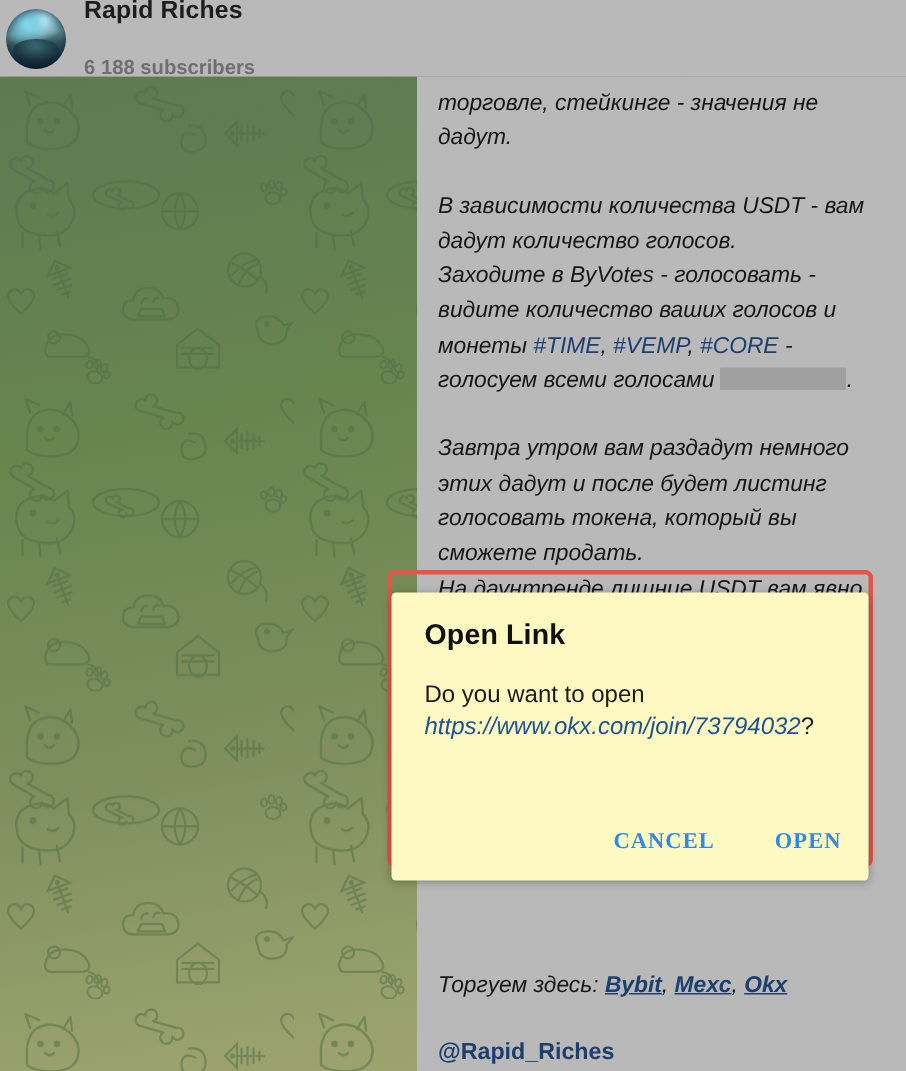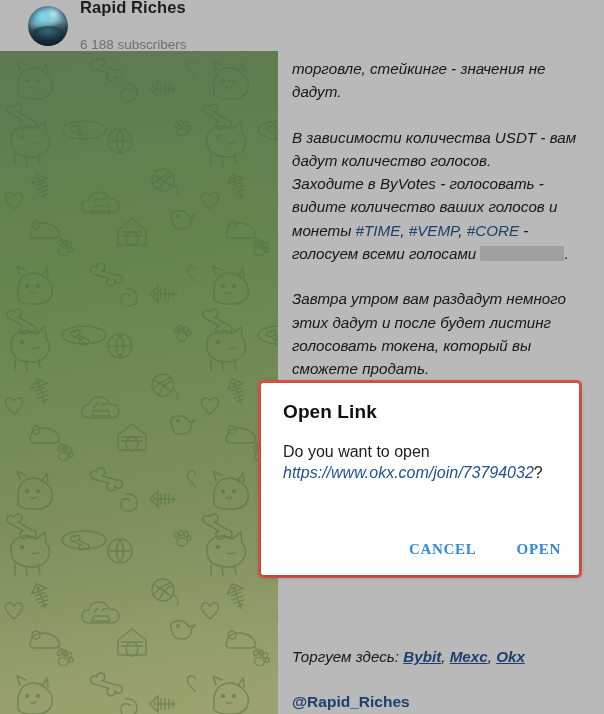--- a/index.html
+++ b/index.html
@@ -14,40 +14,40 @@
   #wallpaper {
     position: absolute; left: 0; top: 51px; width: 604px; height: 663px;
     background: linear-gradient(170deg, #5d7a52 0%, #67854f 32%, #7d8f5d 62%, #97a06c 85%, #a3a673 100%);
     overflow: hidden;
   }
   #wallpaper svg { position: absolute; left: 0; top: 0; }
 
   
   #header {
     position: absolute; left: 0; top: 0; width: 604px; height: 51px;
-    background: #b9b9b9; display: flex; align-items: center; padding-left: 28px;
+    background: #b9b9b9; display: flex; align-items: center; padding-left: 4px;
     z-index: 6;
   }
   #avatar {
     width: 40px; height: 40px; border-radius: 50%; flex: none;
     background:
       radial-gradient(circle at 36% 26%, #7fd4e8 0 6%, rgba(127,212,232,0) 40%),
       radial-gradient(circle at 62% 20%, #b9e8f0 0 4%, rgba(185,232,240,0) 32%),
       linear-gradient(175deg, #2b4a63 0%, #3c6e84 22%, #5d8d96 40%, #30525f 58%, #16303f 82%, #0d2230 100%);
     box-shadow: inset 0 0 6px rgba(0,0,0,.45);
     overflow: hidden; position: relative;
   }
   #avatar::after {
     content: ""; position: absolute; left: 12%; top: 52%; width: 76%; height: 34%;
     background: radial-gradient(ellipse at 50% 40%, rgba(60,110,120,.75), rgba(10,30,40,.9));
     border-radius: 50% 50% 40% 40%;
   }
   #chan-info { margin-left: 12px; line-height: 1.15; }
   #chan-title { font-size: 16.5px; font-weight: bold; color: #1d1d1d; letter-spacing: .1px; }
-  #chan-subs { font-size: 13.5px; color: #6f6f6f; margin-top: 20px; }
+  #chan-subs { font-size: 13.5px; color: #6f6f6f; margin-top: 20px; font-weight: bold; }
 
   
   #bubble {
     position: absolute; left: 278px; top: 51px; width: 326px; min-height: 663px;
     background: #b9b9b9; z-index: 2; padding: 0 14px;
     font-style: italic; color: #161616; font-size: 15.2px; line-height: 23.3px;
   }
   #bubble .p { margin: 0; }
   #bubble .gap { height: 22px; }
   .tag { color: #1d3f6e; font-style: italic; }
@@ -55,22 +55,22 @@
             vertical-align: -2px; border-radius: 1px; }
   .ln { color: #1d3f6e; text-decoration: underline; font-style: italic; font-weight: bold; }
   #mention { color: #1d3f6e; font-style: normal; font-weight: bold; font-size: 15.5px; }
 
   
   #dlg-frame {
     position: absolute; left: 258px; top: 380px; width: 324px; height: 198px;
     border: 3px solid #e0574a; border-radius: 5px; z-index: 10;
   }
   #dialog {
-    position: absolute; left: 0; top: 0; width: 100%; height: 100%;
-    background: #ffffff; border-radius: 3px; padding: 18px 22px 0 22px;
+    position: absolute; left: 0; top: 12px; width: 100%; height: 100%;
+    background: #fef9c3; border-radius: 3px; padding: 18px 22px 0 22px;
     box-shadow: 0 1px 6px rgba(0,0,0,.3);
   }
   #dlg-title { font-size: 19px; font-weight: bold; color: #101010; letter-spacing: .1px; }
   #dlg-body { margin-top: 18px; font-size: 16px; color: #1c1c1c; line-height: 21px; word-break: break-all; }
   #dlg-url { color: #20538f; font-style: italic; }
   #dlg-actions {
     position: absolute; right: 18px; bottom: 17px; display: flex; gap: 40px; align-items: center; font-family: Liberation Serif, serif;
   }
   .dlg-btn { color: #2f8ae0; font-size: 15px; font-weight: bold; letter-spacing: .7px; cursor: pointer; }
 </style>

